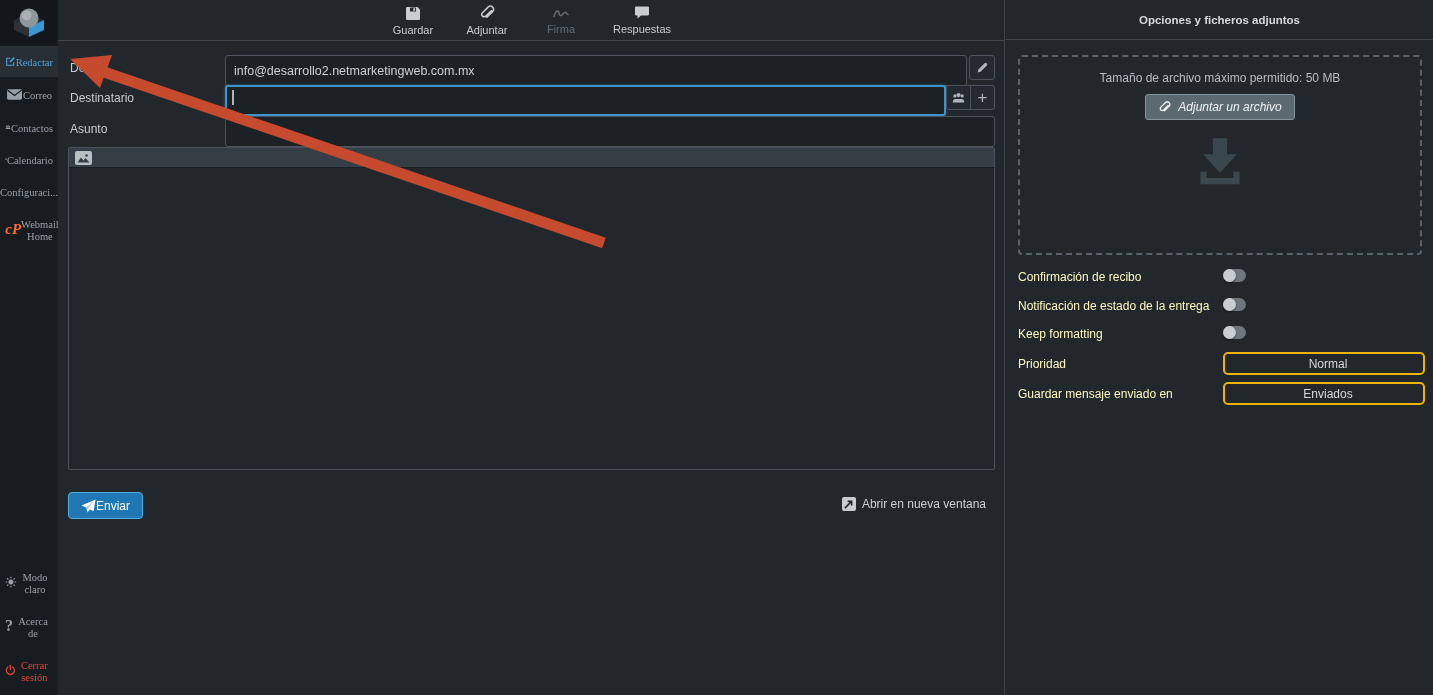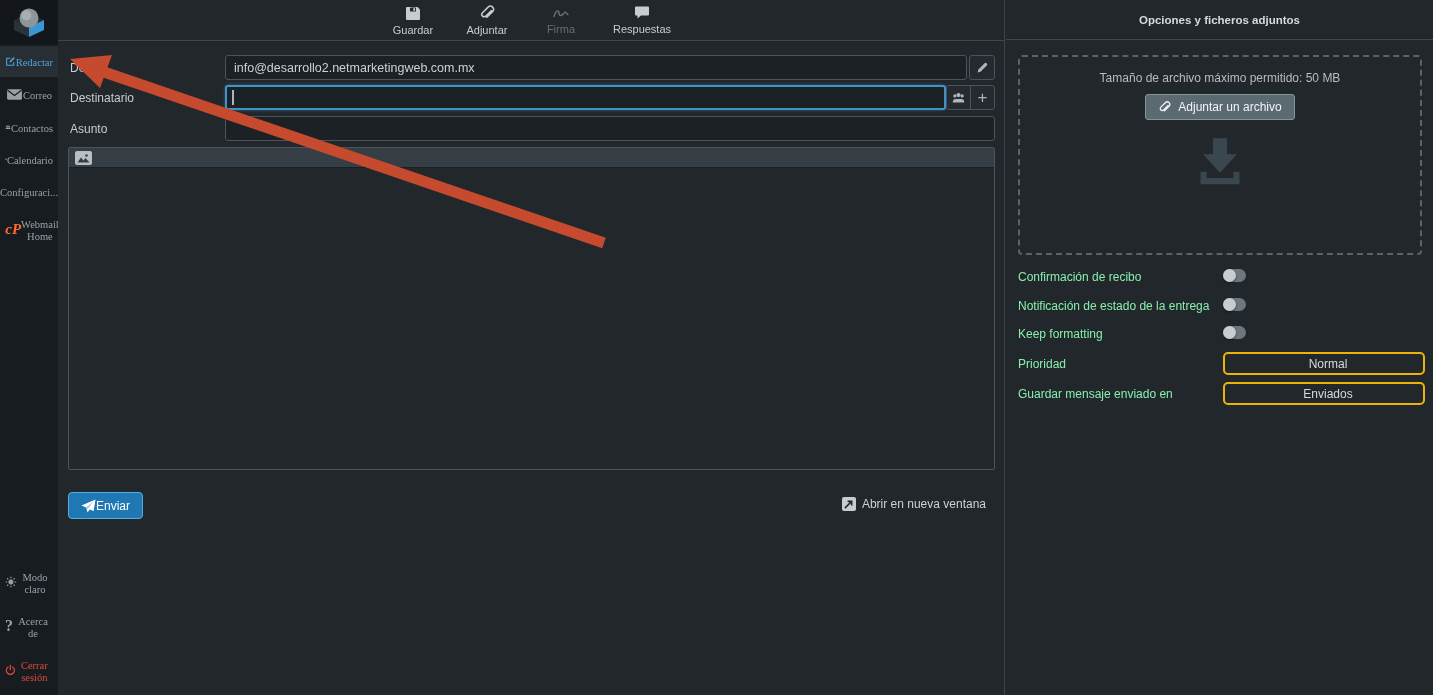--- a/index.html
+++ b/index.html
@@ -18,42 +18,42 @@
   .nav-item.logout { color:#e2483d; }
   .sidebar .spacer { flex:1; }
 
   
   .main { position:absolute; left:58px; top:0; width:947px; height:695px; background:#22272c; border-right:1px solid #3d454c; }
   .main-toolbar { height:41px; border-bottom:1px solid #3e474d; display:flex; align-items:center; justify-content:center; gap:30px; }
   .tb-btn { display:flex; flex-direction:column; align-items:center; gap:3px; color:#c6ccd0; font-size:11px; cursor:pointer; min-width:44px; }
   .tb-btn.disabled { color:#646e75; }
 
   .form-label { position:absolute; left:12px; font-size:12px; color:#c7ccd1; }
-  .field { position:absolute; height:25px; background:#1c2126; border:1px solid #4b545c; border-radius:3px; color:#ccd1d5; font-size:12.5px; padding:0 8px; font-family:"Liberation Sans", sans-serif; }
+  .field { position:absolute; height:31px; background:#1c2126; border:1px solid #4b545c; border-radius:3px; color:#ccd1d5; font-size:12.5px; padding:0 8px; font-family:"Liberation Sans", sans-serif; }
   .field.focused { border:2px solid #3f93c9; box-shadow:0 0 3px rgba(63,147,201,.6); }
   .sq-btn { position:absolute; height:25px; background:#242a30; border:1px solid #4b545c; border-radius:3px; color:#aeb6bc; display:flex; align-items:center; justify-content:center; cursor:pointer; }
   .caret { position:absolute; left:174px; top:90px; width:1.5px; height:15px; background:#aeb6bb; }
 
   .editor { position:absolute; left:10px; top:147px; width:927px; height:323px; border:1px solid #4b545c; border-radius:2px; background:#22272c; }
   .editor-strip { height:20px; background:#343e44; border-bottom:1px solid #1a1f23; display:flex; align-items:center; padding-left:6px; }
   .img-btn { width:17px; height:14px; background:#b9c0c4; border-radius:2px; display:flex; align-items:center; justify-content:center; cursor:pointer; }
 
   .send-btn { position:absolute; left:10px; top:492px; height:27px; padding:0 12px; background:#1f78b3; border:1.5px solid #51aede; border-radius:4px; color:#fff; font-size:12px; display:flex; align-items:center; cursor:pointer; }
   .open-link { position:absolute; right:18px; top:497px; display:flex; align-items:center; gap:6px; color:#ccd1d5; font-size:12px; cursor:pointer; }
   .ext-icon { width:14px; height:14px; background:#c6ccd0; border-radius:2px; display:flex; align-items:center; justify-content:center; }
 
   
   .options { position:absolute; left:1006px; top:0; width:427px; height:695px; background:#22272c; }
   .options-header { height:40px; border-bottom:1px solid #3e474d; display:flex; align-items:center; justify-content:center; font-weight:bold; font-size:11.5px; color:#d6dadd; }
   .dropzone { position:absolute; left:12px; top:55px; width:404px; height:200px; border:2px dashed #59636a; border-radius:4px; text-align:center; }
   .dz-text { margin-top:14px; font-size:12px; color:#b6bdc2; }
-  .attach-btn { margin-top:9px; display:inline-flex; align-items:flex-end; gap:7px; background:#5b6a71; border:1px solid #84949b; border-radius:3px; color:#f2f4f5; font-size:12px; padding:5px 12px; cursor:pointer; }
+  .attach-btn { margin-top:9px; display:inline-flex; align-items:flex-end; gap:7px; background:#5b6a71; border:1px solid #84949b; border-radius:3px; color:#f2f4f5; font-size:12px; padding:5px 12px; cursor:pointer;font-style:italic; }
   .dz-arrow { margin-top:16px; }
 
-  .opt-row-label { position:absolute; left:12px; font-size:12px; color:#86efac; }
+  .opt-row-label { position:absolute; left:12px; font-size:12px; color:#fef9c3; }
   .toggle { position:absolute; left:217px; width:23px; height:13px; border-radius:7px; background:#6e777d; cursor:pointer; }
   .toggle .knob { position:absolute; left:0; top:0; width:13px; height:13px; border-radius:50%; background:#c7cdd1; box-shadow:0 1px 2px rgba(0,0,0,.5); }
   .sel { position:absolute; left:217px; width:202px; height:23px; background:#22272c; border:2px solid #eab308; border-radius:5px; color:#d6dadd; font-size:12px; line-height:21px; padding-left:8px; cursor:pointer;text-align:center; }
 
   
   .arrow-overlay { position:absolute; left:0; top:0; width:1433px; height:695px; pointer-events:none; z-index:50; }
 </style>
 </head>
 <body>
 

